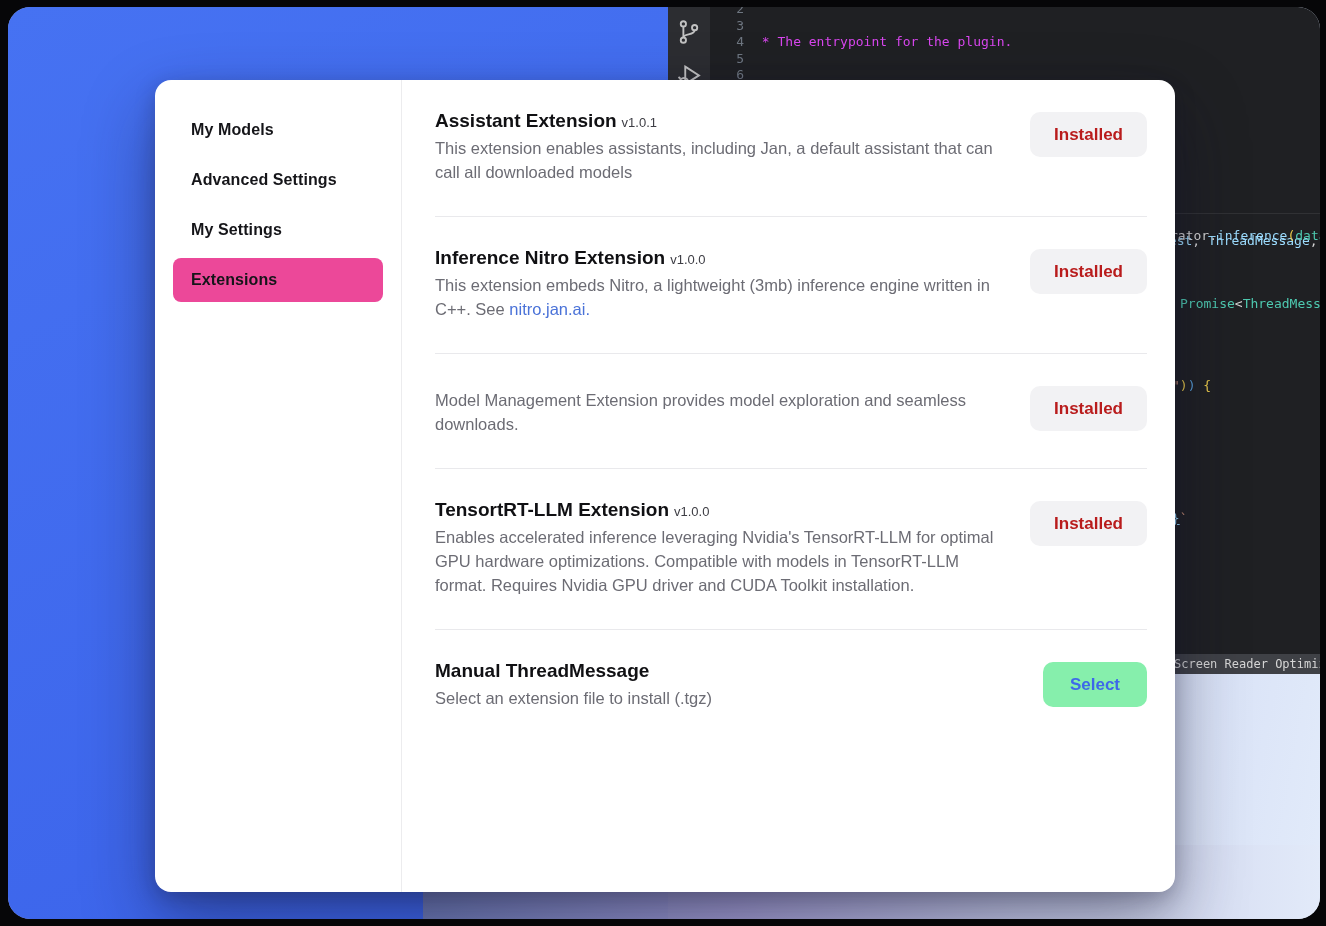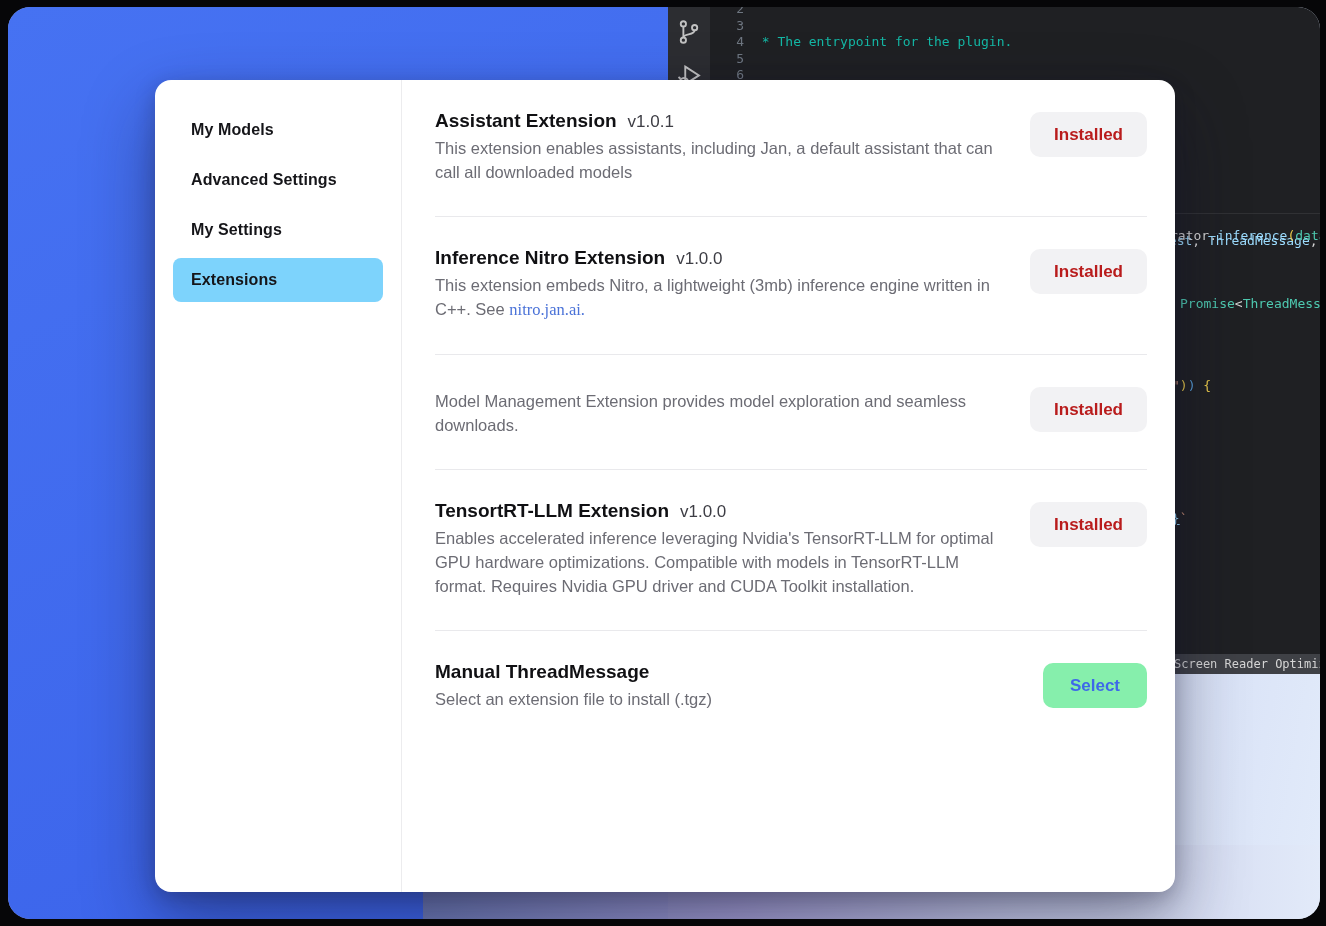--- a/index.html
+++ b/index.html
@@ -32,21 +32,21 @@
   .gutter{
     position:absolute;left:46px;top:-6px;width:30px;text-align:right;
     color:#6e7681;line-height:16.6px;
   }
   .code{
     position:absolute;left:86px;top:-6px;line-height:16.6px;white-space:pre;
   }
   .code-line{height:16.6px;}
   .frag{position:absolute;white-space:pre;}
   .frag-hline{position:absolute;height:1px;background:rgba(255,255,255,0.08);}
-  .tok-comment{color:#14b8a6}.tok-keyword{color:#C586C0}.tok-var{color:#9CDCFE}
+  .tok-comment{color:#d946ef}.tok-keyword{color:#C586C0}.tok-var{color:#9CDCFE}
   .tok-class{color:#4EC9B0}.tok-punct{color:#D4D4D4}.tok-fg{color:#D4D4D4}
   .tok-gold{color:#E8C84A}.tok-blue{color:#569CD6}.tok-string{color:#CE9178}
   .tok-var-u{color:#9CDCFE;text-decoration:underline}
   .status-bar{
     position:absolute;left:0;right:0;bottom:0;height:20px;background:#2b2c30;
     font-size:12px;color:#cfcfcf;
   }
   .sb-left-text{position:absolute;left:470px;top:3px;}
   .sb-item{
     position:absolute;left:496px;top:0;height:20px;line-height:20px;
@@ -66,35 +66,35 @@
   }
   .sidebar{
     width:247px;flex:0 0 247px;border-right:1px solid #ececee;
     padding-top:28px;box-sizing:border-box;
   }
   .nav-item{
     margin:0 18px 6px 18px;height:44px;display:flex;align-items:center;
     padding:0 18px;border-radius:8px;cursor:pointer;
     font-size:16px;font-weight:700;color:#151519;letter-spacing:.1px;
   }
-  .nav-item.active{background:#7dd3fc;align-items:center;}
+  .nav-item.active{background:#ec4899;align-items:center;}
   .content{
     flex:1;padding:0 28px 0 33px;box-sizing:border-box;overflow:hidden;
   }
   .ext-row{
     display:flex;justify-content:space-between;align-items:flex-start;
     padding:30px 0 32px 0;border-bottom:1px solid #e9e9ec;
   }
   .ext-row.last{border-bottom:none;padding-bottom:26px;}
   .ext-info{max-width:578px;}
-  .ext-title-line{display:flex;align-items:baseline;gap:11px;}
+  .ext-title-line{display:flex;align-items:baseline;gap:5px;}
   .ext-name{font-size:19px;font-weight:700;color:#101013;}
-  .ext-version{font-size:17px;font-weight:400;color:#3d3d44;text-align:right;}
+  .ext-version{font-size:13px;font-weight:400;color:#3d3d44;text-align:right;}
   .ext-desc{margin-top:4px;font-size:16.5px;line-height:24px;color:#6c6c74;}
-  .ext-link{color:#4a72d8;text-decoration:none;cursor:pointer;font-family:Liberation Serif, serif;}
+  .ext-link{color:#4a72d8;text-decoration:none;cursor:pointer;}
   .btn{
     flex:0 0 auto;margin-top:2px;height:45px;border:none;border-radius:10px;
     font-family:"Liberation Sans", sans-serif;font-size:17px;cursor:default;
   }
   .btn-installed{background:#f2f2f4;color:#b91c1c;padding:0 24px;font-weight:700;}
   .btn-select{background:#86efac;color:#3e68ea;padding:0 27px;font-weight:700;cursor:pointer;}
 </style>
 </head>
 <body>
 

